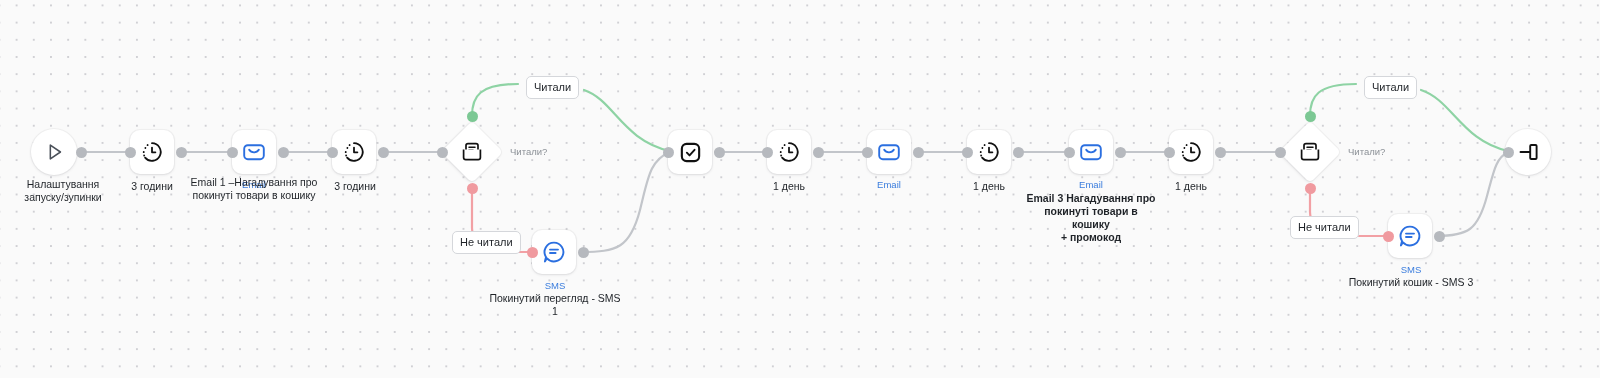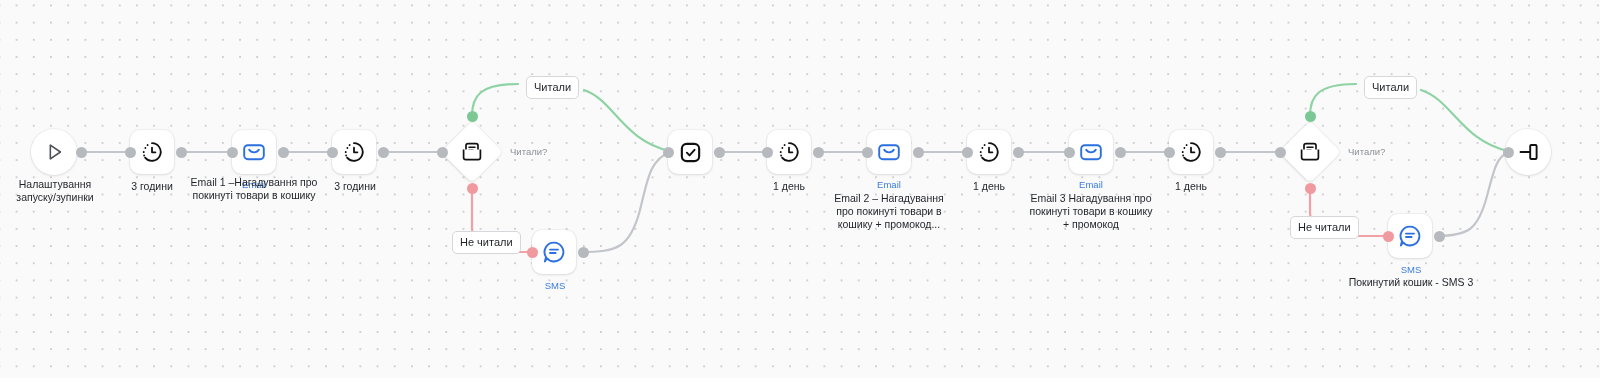--- a/index.html
+++ b/index.html
@@ -166,21 +166,21 @@
   </svg>
 
   <div class="node" style="left:31px; top:129px;">
     <div class="circle">
       <svg width="22" height="22" viewBox="0 0 24 24">
         <path d="M8 4.5 L19 12 L8 19.5 Z" fill="none" stroke="#4a5059" stroke-width="1.7" stroke-linejoin="round"></path>
       </svg>
     </div>
   </div>
   <div class="handle" style="left:76px; top:147px;"></div>
-  <div class="cap" style="left:0px; top:178px; width:110px;">Налаштування
+  <div class="cap" style="left:0px; top:178px; width:110px;padding-left:8px;">Налаштування
 запуску/зупинки</div>
 
   <div class="node" style="left:130px; top:130px;">
     <div class="box">
       <svg width="24" height="24" viewBox="0 0 24 24">
         <path d="M12 3.2 A8.8 8.8 0 1 1 5.1 17.6" fill="none" stroke="#111" stroke-width="1.8" stroke-linecap="round"></path>
         <path d="M4.2 15.6 A8.8 8.8 0 0 1 4.0 10.4" fill="none" stroke="#111" stroke-width="1.8" stroke-linecap="round" stroke-dasharray="0.2 3.2"></path>
         <path d="M5.3 8.0 A8.8 8.8 0 0 1 9.6 3.8" fill="none" stroke="#111" stroke-width="1.8" stroke-linecap="round" stroke-dasharray="0.2 3.4"></path>
         <path d="M12 7.6 L12 12.3 L15.4 12.3" fill="none" stroke="#111" stroke-width="1.8" stroke-linecap="round" stroke-linejoin="round"></path>
       </svg>
@@ -241,20 +241,22 @@
     <div class="box">
       <svg width="26" height="26" viewBox="0 0 26 26">
         <path d="M13 3.6 A9.4 9.4 0 1 1 6.0 19.3 L3.9 22.4 L5.0 18.0 A9.4 9.4 0 0 1 13 3.6 Z" fill="none" stroke="#2b6fe0" stroke-width="1.9" stroke-linejoin="round"></path>
         <path d="M9.0 10.6 H17 M9.0 14.0 H14.6" stroke="#2b6fe0" stroke-width="1.9" stroke-linecap="round"></path>
       </svg>
     </div>
   </div>
   <div class="handle red" style="left:527px; top:247px;"></div>
   <div class="handle" style="left:578px; top:247px;"></div>
   <div class="chan" style="left:506px; top:280px; width:98px;">SMS</div>
+  <div class="cap" style="left:480px; top:292px; width:150px;">Покинутий перегляд - SMS
+1</div>
 
   <div class="node" style="left:668px; top:130px;">
     <div class="box">
       <svg width="25" height="25" viewBox="0 0 26 26">
         <rect x="4" y="4" width="18" height="18" rx="5" fill="none" stroke="#111" stroke-width="2.2"></rect>
         <path d="M9.2 13.2 L12.0 16.0 L17.2 10.2" fill="none" stroke="#111" stroke-width="2" stroke-linecap="round" stroke-linejoin="round"></path>
       </svg>
     </div>
   </div>
   <div class="handle" style="left:663px; top:147px;"></div>
@@ -278,23 +280,20 @@
     <div class="box">
       <svg width="26" height="26" viewBox="0 0 26 26">
         <rect x="3.2" y="6.2" width="19.6" height="14" rx="3.6" fill="none" stroke="#2b6fe0" stroke-width="1.9"></rect>
         <path d="M8.2 10.8 C 10.2 14.2 15.8 14.2 17.8 10.8" fill="none" stroke="#2b6fe0" stroke-width="1.9" stroke-linecap="round"></path>
       </svg>
     </div>
   </div>
   <div class="handle" style="left:862px; top:147px;"></div>
   <div class="handle" style="left:913px; top:147px;"></div>
   <div class="chan" style="left:839px; top:179px; width:100px;">Email</div>
-  <div class="cap" style="left:826px; top:192px; width:126px;">Email 2 – Нагадування
-про покинуті товари в
-кошику + промокод...</div>
 
   <div class="node" style="left:967px; top:130px;">
     <div class="box">
       <svg width="24" height="24" viewBox="0 0 24 24">
         <path d="M12 3.2 A8.8 8.8 0 1 1 5.1 17.6" fill="none" stroke="#111" stroke-width="1.8" stroke-linecap="round"></path>
         <path d="M4.2 15.6 A8.8 8.8 0 0 1 4.0 10.4" fill="none" stroke="#111" stroke-width="1.8" stroke-linecap="round" stroke-dasharray="0.2 3.2"></path>
         <path d="M5.3 8.0 A8.8 8.8 0 0 1 9.6 3.8" fill="none" stroke="#111" stroke-width="1.8" stroke-linecap="round" stroke-dasharray="0.2 3.4"></path>
         <path d="M12 7.6 L12 12.3 L15.4 12.3" fill="none" stroke="#111" stroke-width="1.8" stroke-linecap="round" stroke-linejoin="round"></path>
       </svg>
     </div>
@@ -307,21 +306,21 @@
     <div class="box">
       <svg width="26" height="26" viewBox="0 0 26 26">
         <rect x="3.2" y="6.2" width="19.6" height="14" rx="3.6" fill="none" stroke="#2b6fe0" stroke-width="1.9"></rect>
         <path d="M8.2 10.8 C 10.2 14.2 15.8 14.2 17.8 10.8" fill="none" stroke="#2b6fe0" stroke-width="1.9" stroke-linecap="round"></path>
       </svg>
     </div>
   </div>
   <div class="handle" style="left:1064px; top:147px;"></div>
   <div class="handle" style="left:1115px; top:147px;"></div>
   <div class="chan" style="left:1041px; top:179px; width:100px;">Email</div>
-  <div class="cap" style="left:1026px; top:192px; width:130px;">Email 3 Нагадування про
+  <div class="cap" style="left:1026px; top:192px; width:130px;font-weight:bold;">Email 3 Нагадування про
 покинуті товари в кошику
 + промокод</div>
 
   <div class="node" style="left:1169px; top:130px;">
     <div class="box">
       <svg width="24" height="24" viewBox="0 0 24 24">
         <path d="M12 3.2 A8.8 8.8 0 1 1 5.1 17.6" fill="none" stroke="#111" stroke-width="1.8" stroke-linecap="round"></path>
         <path d="M4.2 15.6 A8.8 8.8 0 0 1 4.0 10.4" fill="none" stroke="#111" stroke-width="1.8" stroke-linecap="round" stroke-dasharray="0.2 3.2"></path>
         <path d="M5.3 8.0 A8.8 8.8 0 0 1 9.6 3.8" fill="none" stroke="#111" stroke-width="1.8" stroke-linecap="round" stroke-dasharray="0.2 3.4"></path>
         <path d="M12 7.6 L12 12.3 L15.4 12.3" fill="none" stroke="#111" stroke-width="1.8" stroke-linecap="round" stroke-linejoin="round"></path>

